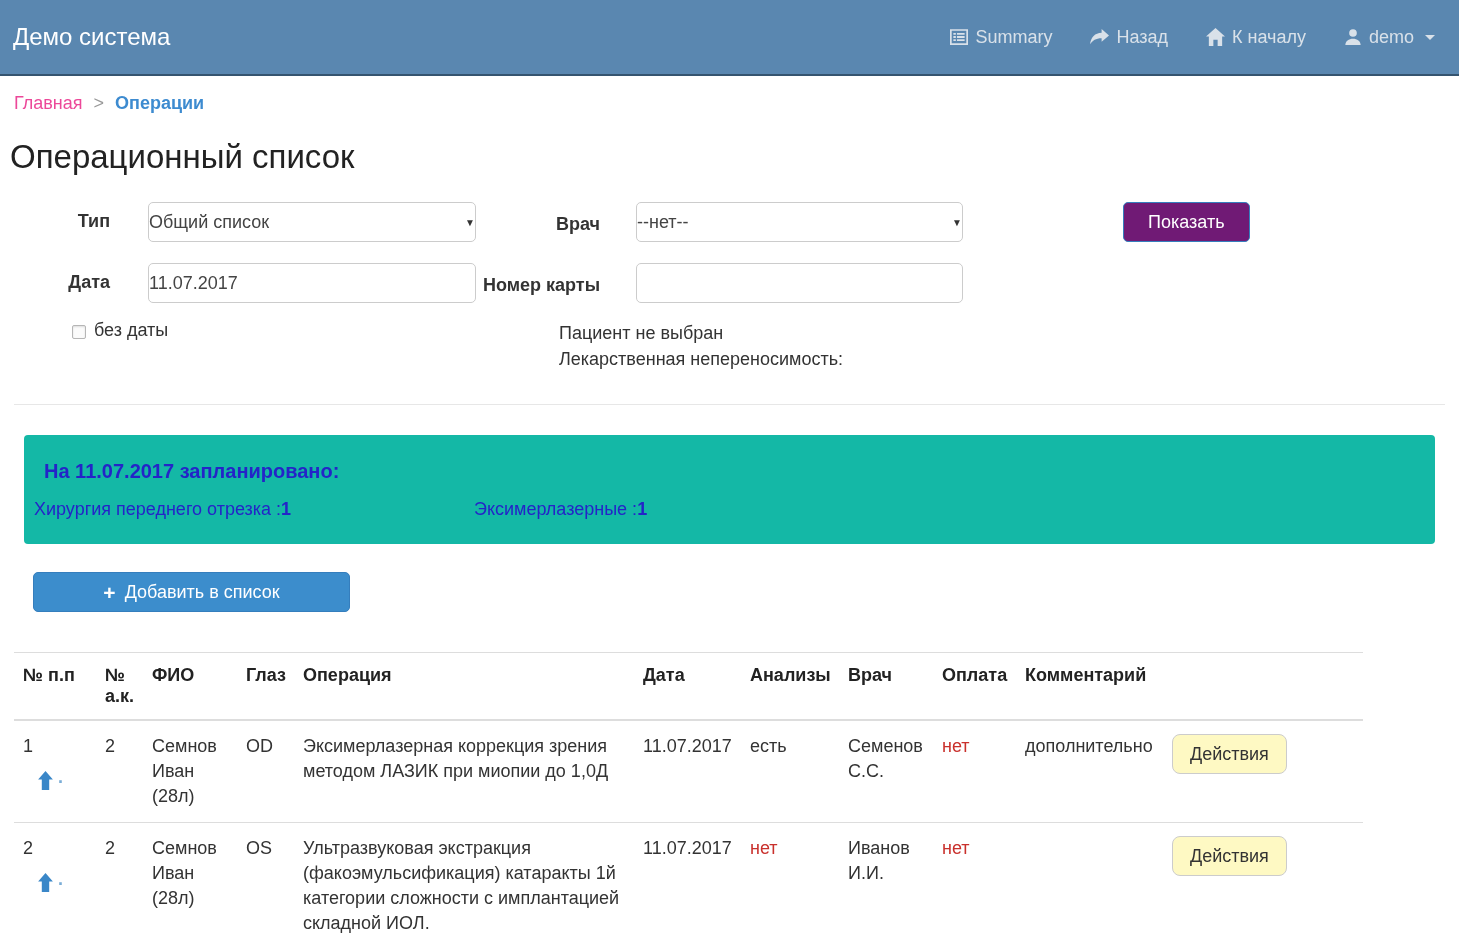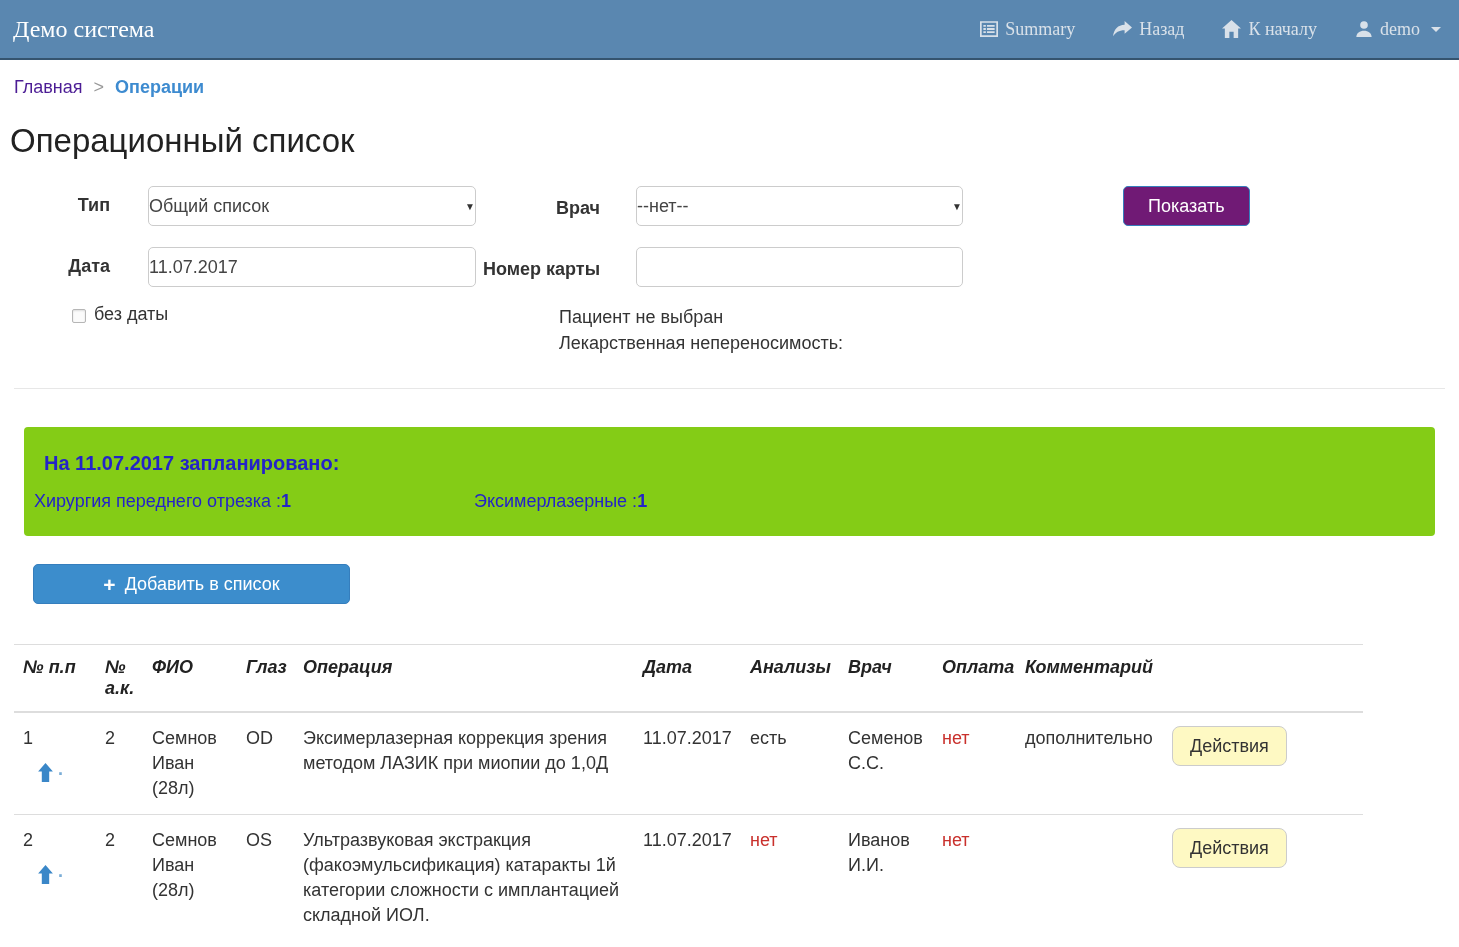--- a/index.html
+++ b/index.html
@@ -1,32 +1,32 @@
 <!DOCTYPE html>
 <html lang="ru"><head>
 <meta charset="utf-8">
 <style>
   * { margin:0; padding:0; box-sizing:border-box; }
   html,body { background:#fff; font-family:"Liberation Sans", sans-serif; color:#333; }
   body { width:1459px; }
 
   
-  .navbar { height:60px; background:#5a87b0; border-bottom:2px solid #35546f;
-            display:flex; align-items:center; justify-content:space-between; padding:0 18px 0 13px;font-family:Liberation Serif, serif; }
+  .navbar { height:76px; background:#5a87b0; border-bottom:2px solid #35546f;
+            display:flex; align-items:center; justify-content:space-between; padding:0 24px 0 13px; }
   .brand { color:#fff; font-size:24px; }
   .nav-items { display:flex; align-items:center; gap:38px; }
   .nav-item { display:flex; align-items:center; gap:7px; color:#d9e1e9; font-size:18px; cursor:pointer; }
   .nav-item svg { display:block; }
   .caret-down { display:inline-block; width:0; height:0; border-left:5px solid transparent;
                 border-right:5px solid transparent; border-top:5px solid #d9e1e9; margin-left:4px; }
 
   
   .container { padding:0 14px; }
   .breadcrumb { padding:17px 0 10px 0; font-size:18px; }
-  .breadcrumb .link { color:#4c1d95; text-decoration:none; }
+  .breadcrumb .link { color:#ec4899; text-decoration:none; }
   .breadcrumb .sep { color:#999; margin:0 6px; }
   .breadcrumb .current { color:#3d8bd0; font-weight:bold; }
   h1.page-title { font-size:33px; font-weight:500; color:#222; margin:14px 0 26px -4px; }
 
   
   .form-row { display:flex; align-items:flex-start; margin-bottom:21px; }
   .lbl-col1 { width:96px; text-align:right; font-weight:bold; font-size:18px; padding-top:9px; }
   .lbl-col2 { width:124px; text-align:right; font-weight:bold; font-size:18px; padding-top:9px; line-height:1.45; }
   .ctl-col1 { width:328px; margin-left:38px; }
   .ctl-col2 { width:327px; margin-left:36px; }
@@ -39,37 +39,37 @@
               border-radius:5px; color:#fff; font-size:18px; cursor:pointer; }
   .checkbox-row { margin-top:-4px; }
   .chk-wrap { margin-left:58px; display:flex; align-items:center; gap:8px; width:232px; }
   .chk { width:14px; height:14px; border:1px solid #b6b6b6; border-radius:2px; background:#fbfbfb;
          box-shadow:inset 0 1px 2px rgba(0,0,0,.12); margin-top:2px; }
   .chk-label { font-size:18px; color:#333; }
   .patient-info { margin-left:255px; font-size:18px; color:#333; line-height:26px; }
   hr.rule { border:none; border-top:1px solid #e7e7e7; margin:32px 0 0 0; }
 
   
-  .banner { margin:38px 10px 0 10px; background:#84cc16; border-radius:4px; padding:25px 10px 24px 10px; }
+  .banner { margin:30px 10px 0 10px; background:#14b8a6; border-radius:4px; padding:25px 10px 24px 10px; }
   .banner-title { color:#2424c8; font-weight:bold; font-size:20px; margin-bottom:16px; margin-left:10px; }
   .banner-items { display:flex; font-size:18px; }
   .banner-item { color:#2424c8; }
   .banner-item .cnt { font-weight:bold; }
   .banner-item:first-child { width:440px; }
 
   
   .add-btn { margin:28px 0 0 19px; width:317px; height:40px; background:#3c8dcc; border:1px solid #357ebd;
              border-radius:5px; color:#fff; font-size:18px; cursor:pointer;
              display:flex; align-items:center; justify-content:center; gap:9px; }
   .plus-icon { font-weight:bold; font-size:21px; line-height:1; }
 
   
   table.op-table { border-collapse:collapse; table-layout:fixed; width:1349px; margin:40px 0 0 0; font-size:18px; }
   .op-table th { text-align:left; font-weight:bold; color:#222; border-top:1px solid #ddd;
-                 border-bottom:2px solid #ddd; padding:12px 10px 12px 9px; vertical-align:top;font-style:italic; }
+                 border-bottom:2px solid #ddd; padding:12px 10px 12px 9px; vertical-align:top; }
   .op-table td { border-bottom:1px solid #ddd; padding:13px 10px 13px 9px; vertical-align:top; line-height:25px; }
   .op-table tr:last-child td { border-bottom:none; }
   .red { color:#c9302c; }
   .move-link { margin:6px 0 0 15px; color:#3a87c8; cursor:pointer; display:flex; align-items:flex-end; gap:5px; }
   .dot { color:#7aadd6; font-weight:bold; }
   .actions-btn { height:40px; padding:0 17px; background:#fef9c3; border:1px solid #ccc; border-radius:8px;
                  color:#333; font-size:18px; cursor:pointer; }
 </style>
 </head>
 <body>

